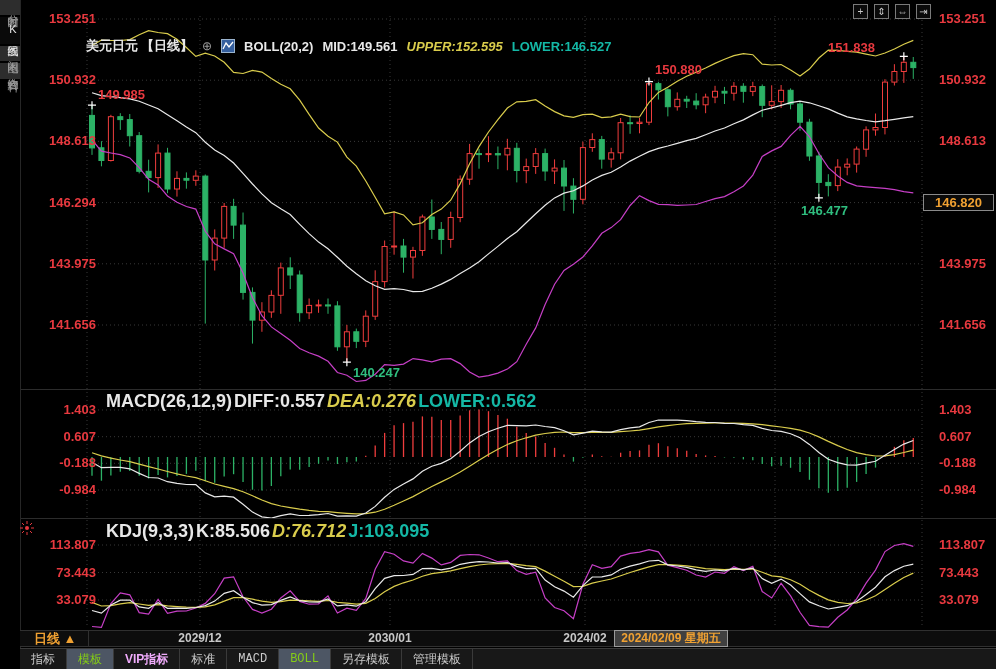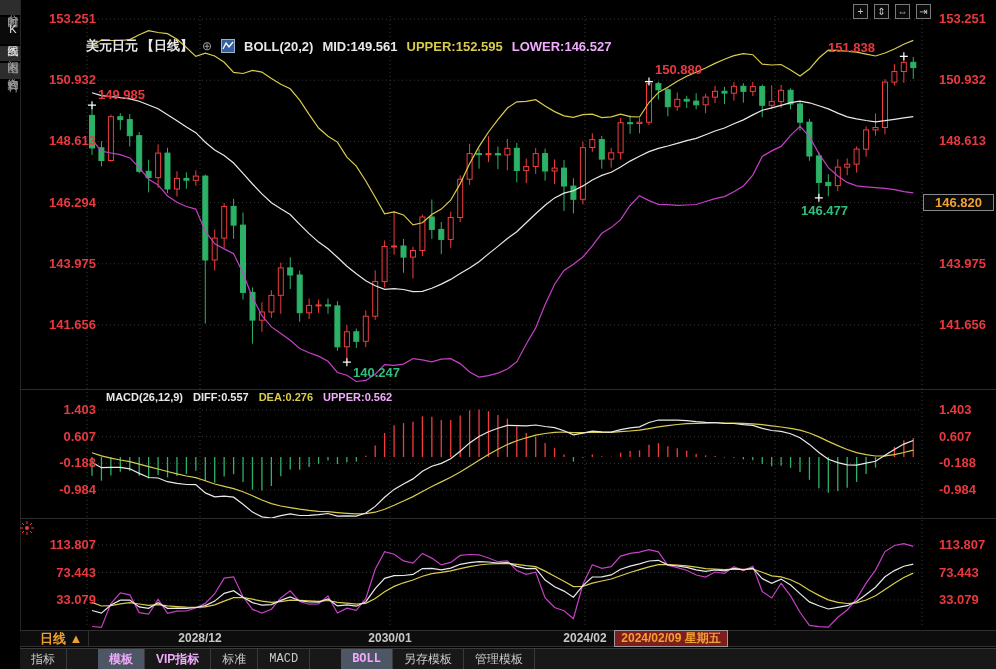--- a/index.html
+++ b/index.html
@@ -8,50 +8,50 @@
   .abs{position:absolute;}
   
   #sidebar{left:0;top:0;width:20px;height:669px;background:#000;border-right:1px solid #262626;}
   .side-item{width:20px;writing-mode:vertical-rl;text-orientation:upright;text-align:center;
     background:#2d2d2d;color:#9a9a9a;font-size:11px;letter-spacing:1px;margin-bottom:2px;
     padding:6px 0;cursor:pointer;}
   .side-item.active{background:#0a0a0a;color:#e8e8e8;}
   
   #hdr{left:86px;top:3px;height:18px;display:flex;align-items:center;gap:9px;font-size:13px;white-space:nowrap;margin-top:34px;}
   .hw{color:#e8e8e8;font-weight:600;}
-  .hy{color:#d9cc4c;font-weight:600;}
-  .hm{color:#f0abfc;font-weight:600;text-align:right;}
+  .hy{color:#d9cc4c;font-weight:600;font-style:italic;}
+  .hm{color:#14b8a6;font-weight:600;text-align:right;}
   .hplus{color:#9a9a9a;font-size:12px;cursor:pointer;}
   #corner-icons{left:853px;top:4px;display:flex;gap:6px;}
   .cic{width:15px;height:15px;border:1px solid #7a7a7a;color:#c8c8c8;font-size:10px;line-height:13px;
     text-align:center;box-sizing:border-box;cursor:pointer;background:#0a0a0a;}
   
-  .ind-hdr{display:flex;gap:10px;font-size:11px;white-space:nowrap;padding-left:20px;}
+  .ind-hdr{display:flex;gap:2px;font-size:18px;white-space:nowrap;padding-left:20px;}
   
   .ax{position:absolute;font-size:13px;font-weight:700;color:#e8393f;line-height:16px;pointer-events:none;}
   .axL{left:22px;width:62px;text-align:right;}
   .axR{left:927px;width:66px;text-align:left;}
   
   #price-tag{left:923px;top:194px;width:71px;height:17px;border:1px solid #8a8a8a;background:#0a0a0a;
     color:#f0a132;font-size:13px;font-weight:700;text-align:center;line-height:16px;box-sizing:border-box;}
   
   #date-row{left:20px;top:630px;width:976px;height:17px;background:#0d0d0d;
     border-top:1px solid #303030;border-bottom:1px solid #303030;box-sizing:border-box;}
-  #period-lbl{position:absolute;left:20px;top:0px;color:#f0a132;font-size:13px;font-weight:700;line-height:15px;cursor:pointer;}
+  #period-lbl{position:absolute;left:14px;top:0px;color:#f0a132;font-size:13px;font-weight:700;line-height:15px;cursor:pointer;}
   #period-sep{position:absolute;left:68px;top:0;width:1px;height:15px;background:#303030;}
   .month-label{position:absolute;top:0;width:64px;text-align:center;color:#c8c8c8;
     font-size:12px;font-weight:700;line-height:15px;}
   #cursor-tag{position:absolute;left:594px;top:-1px;width:114px;height:17px;border:1px solid #9a9a9a;
-    background:#7f1d1d;color:#f0a132;font-size:12px;font-weight:700;text-align:center;line-height:15px;box-sizing:border-box;}
+    background:#404040;color:#f0a132;font-size:12px;font-weight:700;text-align:center;line-height:15px;box-sizing:border-box;}
   
   #btm-toolbar{left:20px;top:648px;width:976px;height:21px;background:#181818;border-top:1px solid #3a3a3a;
     display:flex;align-items:stretch;box-sizing:border-box;}
   .tb-item{border-right:1px solid #3a3a3a;padding:0 11px;color:#c9c9c9;font-size:12px;
     line-height:20px;cursor:pointer;white-space:nowrap;}
-  .tb-btn{background:#4d5664;color:#f0abfc;font-weight:700;margin-left:31px;}
+  .tb-btn{background:#4d5664;color:#84cc16;font-weight:400;}
   .tb-vip{color:#f0abfc;font-weight:700;}
   .tb-mono{font-family:"Liberation Mono",monospace;}
   svg text{font-family:"Liberation Sans",sans-serif;}
 </style>
 </head>
 <body>
 
 <div id="app">
 
   <svg id="chart-svg" class="abs" width="996" height="669" style="left:0;top:0">
@@ -406,36 +406,42 @@
     <span class="cic">+</span>
     <span class="cic">⇕</span>
     <span class="cic">⇔</span>
     <span class="cic">⇥</span>
   </div>
 
   <div class="abs ind-hdr" style="left:86px;top:391px">
     <span class="hw">MACD(26,12,9)</span>
     <span class="hw">DIFF:0.557</span>
     <span class="hy">DEA:0.276</span>
-    <span class="hm">UPPER:0.562</span>
+    <span class="hm">LOWER:0.562</span>
   </div>
 
   <svg class="abs" style="left:20px;top:521px" width="14" height="14">
     <circle cx="7" cy="7" r="2" fill="#e8393f"></circle>
     <g stroke="#e8393f" stroke-width="1">
       <line x1="7" y1="0" x2="7" y2="3"></line>
         <line x1="7" y1="11" x2="7" y2="14"></line>
       <line x1="0" y1="7" x2="3" y2="7"></line>
         <line x1="11" y1="7" x2="14" y2="7"></line>
       <line x1="2" y1="2" x2="4" y2="4"></line>
         <line x1="10" y1="10" x2="12" y2="12"></line>
       <line x1="12" y1="2" x2="10" y2="4"></line>
         <line x1="4" y1="10" x2="2" y2="12"></line>
     </g>
   </svg>
+  <div class="abs ind-hdr" style="left:86px;top:521px">
+    <span class="hw">KDJ(9,3,3)</span>
+    <span class="hw">K:85.506</span>
+    <span class="hy">D:76.712</span>
+    <span class="hm">J:103.095</span>
+  </div>
 
   <div id="labels" class="abs" style="left:12px;top:0;width:996px;height:591px;pointer-events:none">
       <div class="ax axL" style="top: 11px;">153.251</div>
       <div class="ax axR" style="top: 11px;">153.251</div>
       <div class="ax axL" style="top: 72.203px;">150.932</div>
       <div class="ax axR" style="top: 72.203px;">150.932</div>
       <div class="ax axL" style="top: 133.406px;">148.613</div>
       <div class="ax axR" style="top: 133.406px;">148.613</div>
       <div class="ax axL" style="top: 194.609px;">146.294</div>
       <div class="ax axR" style="top: 194.609px;">146.294</div>
@@ -458,21 +464,21 @@
       <div class="ax axL" style="top: 592px;">33.079</div>
       <div class="ax axR" style="top: 592px;">33.079</div>
     </div>
 
   <div id="price-tag" class="abs">146.820</div>
 
   <div id="date-row" class="abs">
     <span id="period-lbl">日线 ▲</span>
     <span id="period-sep"></span>
     <span id="cursor-tag">2024/02/09 星期五</span>
-  <span class="month-label" style="left: 148px;">2028/12</span>
+  <span class="month-label" style="left: 148px;">2029/12</span>
       <span class="month-label" style="left: 338px;">2030/01</span>
       <span class="month-label" style="left: 533px; text-align: center;">2024/02</span>
       <span class="month-label" style="left: 723px; margin-top: 35px;">2024/03</span>
     </div>
 
   <div id="btm-toolbar" class="abs">
     <span class="tb-item">指标</span>
     <span class="tb-item tb-btn">模板</span>
     <span class="tb-item tb-vip">VIP指标</span>
     <span class="tb-item">标准</span>

